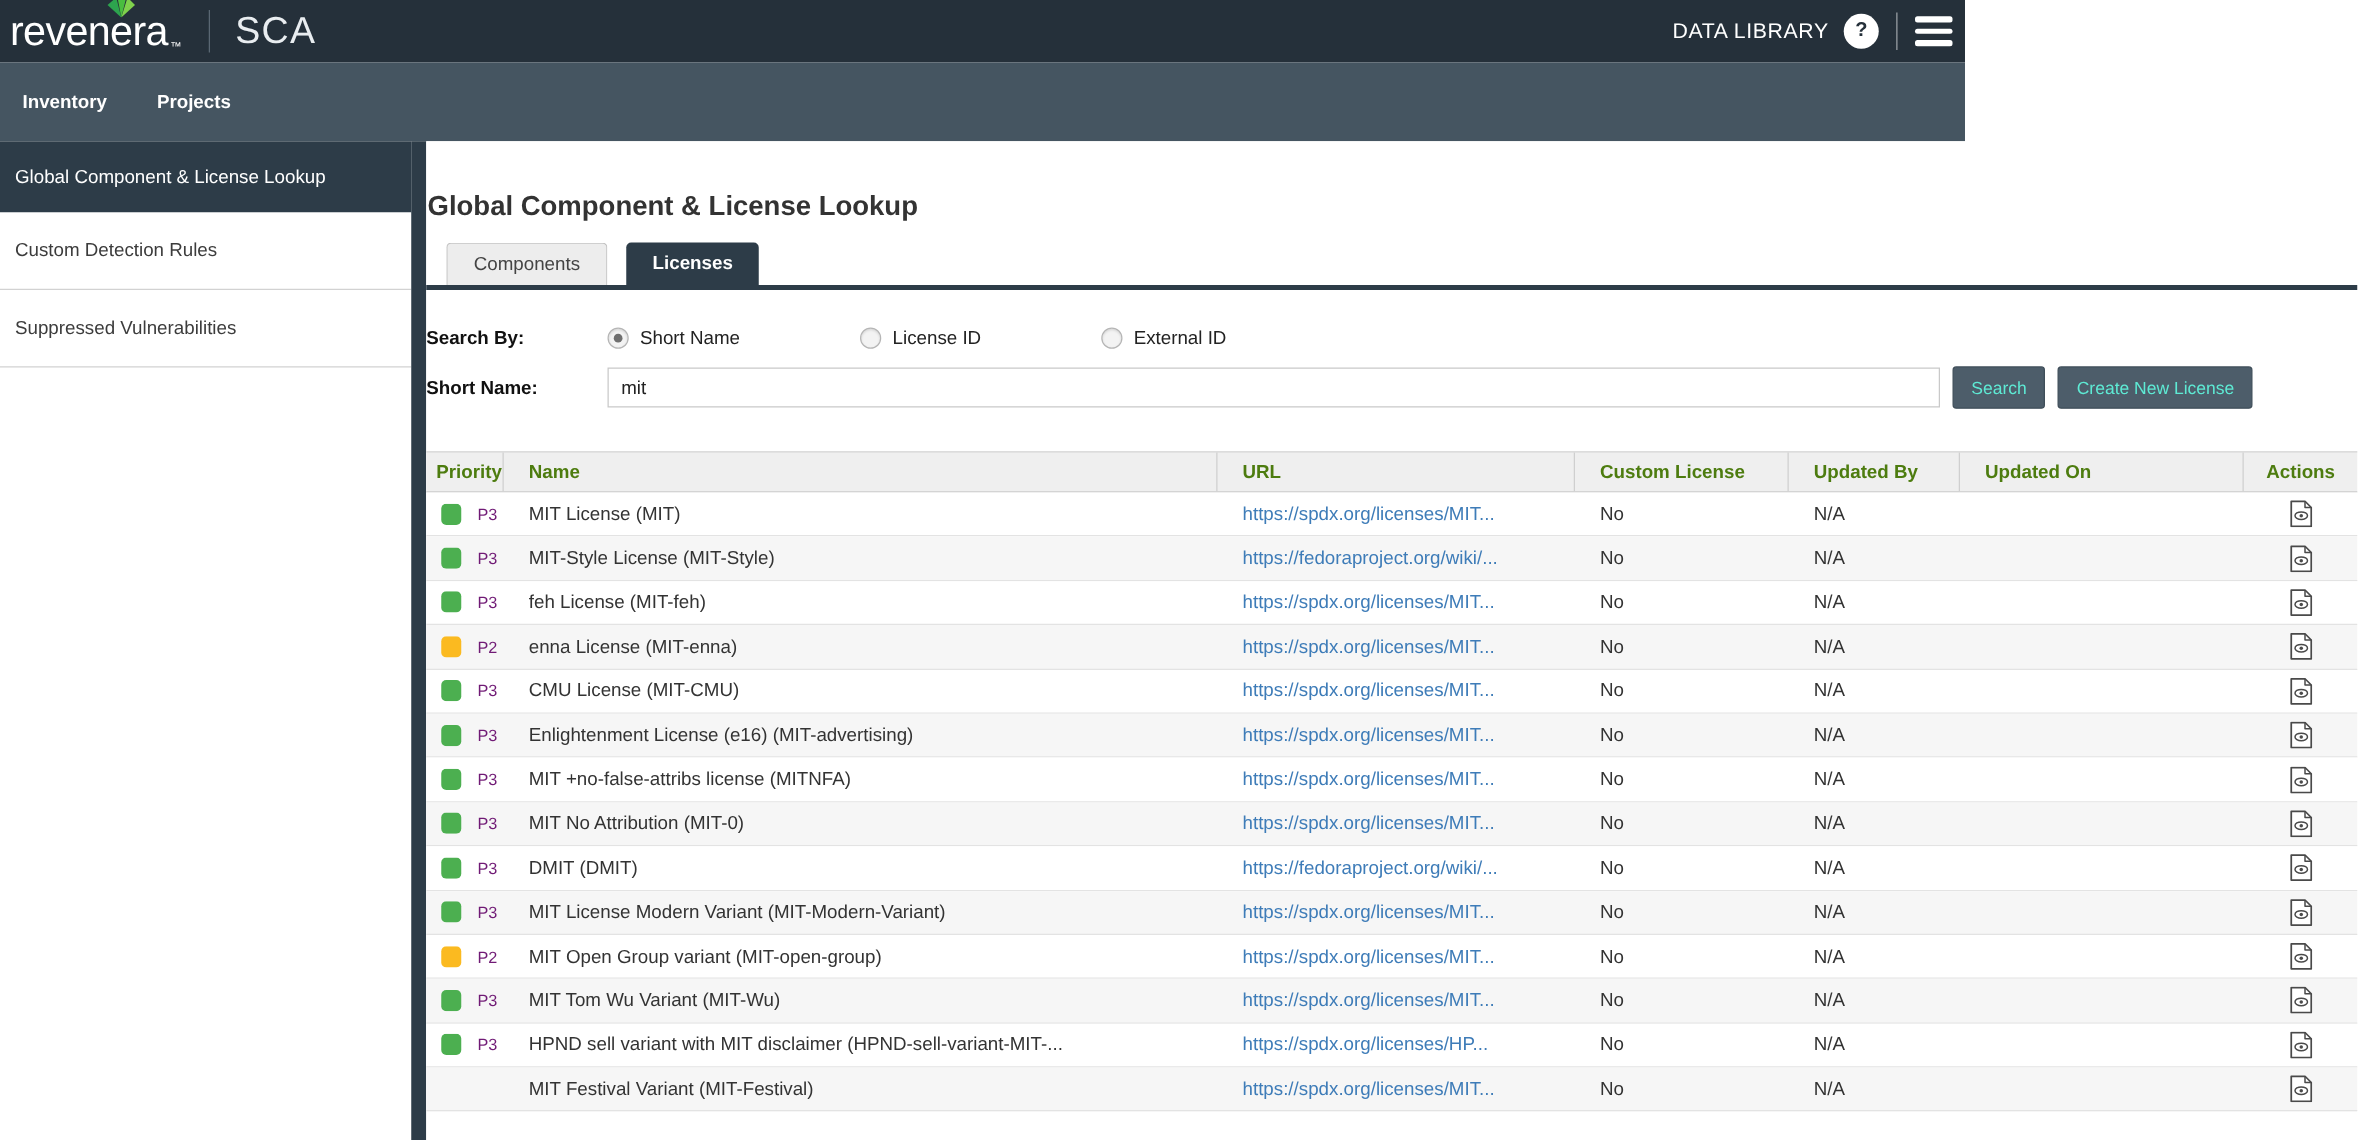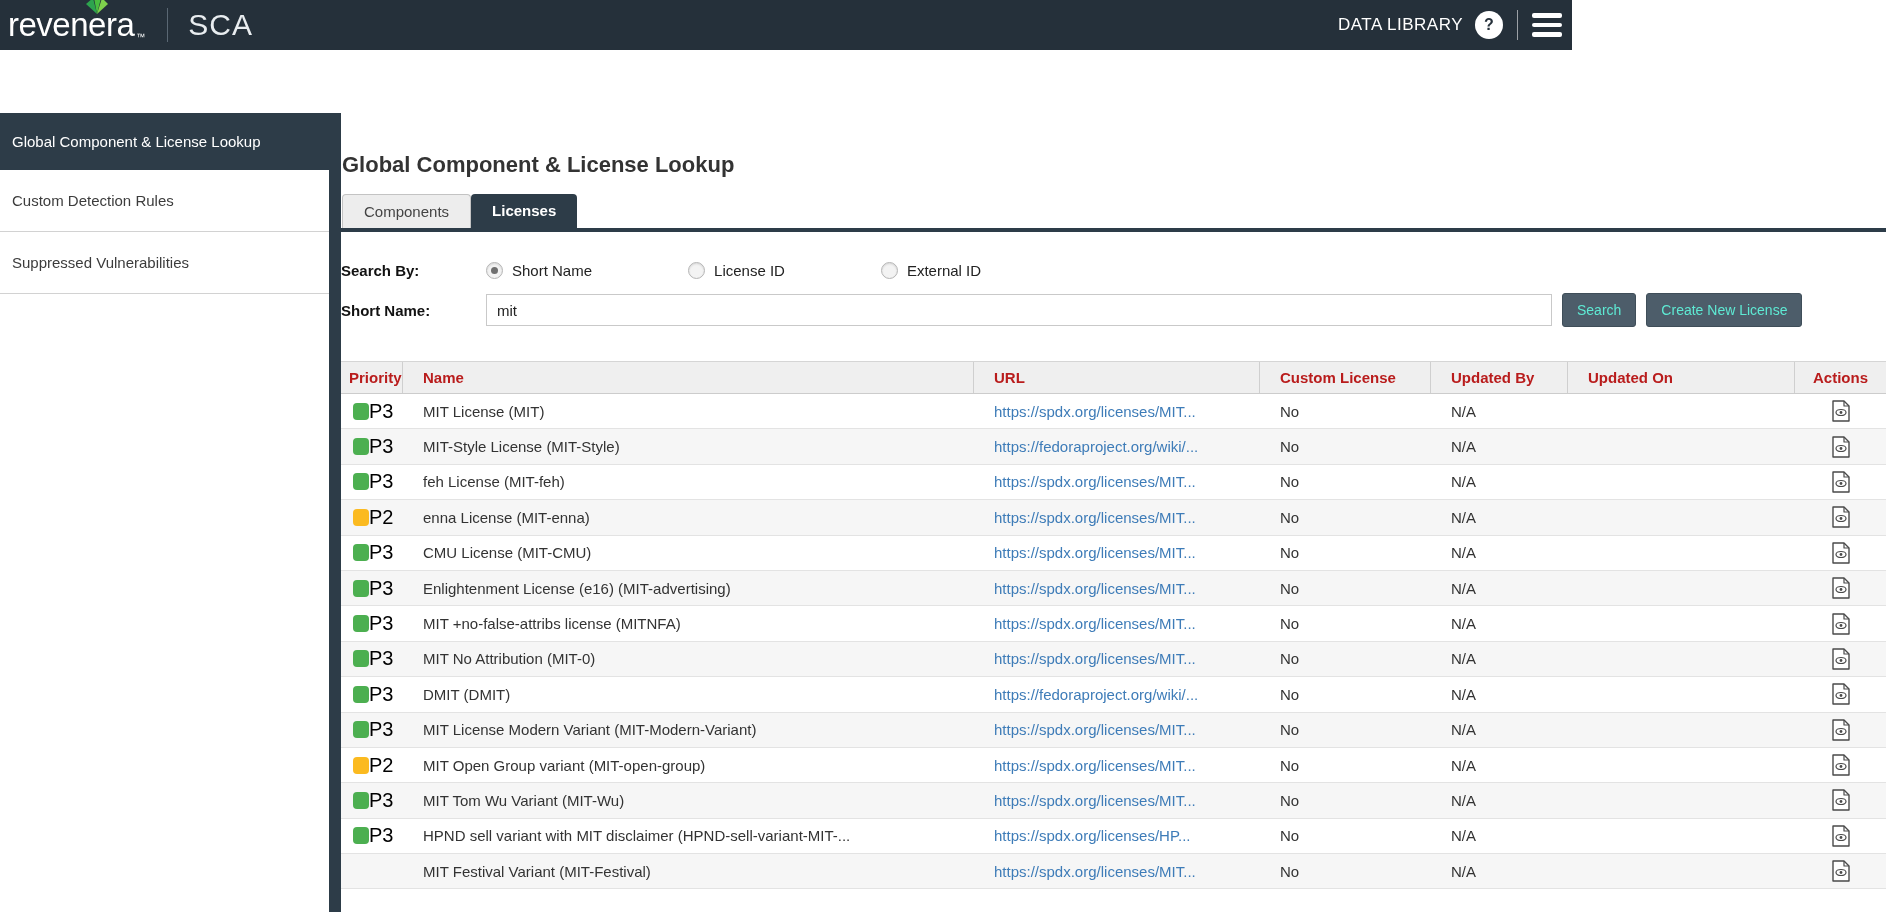--- a/index.html
+++ b/index.html
@@ -35,21 +35,21 @@
   .sidebar { position:absolute; left:0; top:113px; width:329px; height:799px; background:#fff; }
   .side-item { font-size:15px; color:#3c3c3c; padding:22px 12px; border-bottom:1px solid #d2d2d2;
                cursor:pointer; background:#fff; }
   .side-item.active { background:#2D3C48; color:#fff; border-bottom:none; padding:20px 12px; }
   .side-strip { position:absolute; left:329px; top:113px; width:12px; height:799px; background:#2D3C48; }
 
   
   .content { position:absolute; left:341px; top:113px; width:1545px; height:799px; background:#fff; }
   .page-title { font-size:22px; font-weight:bold; color:#333; padding:39px 0 0 1px; }
 
-  .tabs-row { display:flex; gap:0; margin-top:16px; padding-left:1px; }
+  .tabs-row { display:flex; gap:15px; margin-top:16px; padding-left:16px; }
   .tab { height:34px; line-height:34px; padding:0 21px; font-size:15px; border-radius:4px 4px 0 0;
          cursor:pointer; background:#ededed; border:1px solid #c3c3c3; border-bottom:none; color:#444; }
   .tab.active { background:#2D3C48; color:#fff; border:none; font-weight:bold; }
   .tabs-underline { width:100%; height:4px; background:#2D3C48; }
 
   
   .filter { }
   .filter-row1 { margin-top:28px; display:flex; align-items:center; height:20px; }
   .filter-label { width:145px; font-size:15px; font-weight:bold; color:#111; }
   .radio-group { display:flex; align-items:center; margin-right:96px; cursor:pointer; }
@@ -66,31 +66,31 @@
          font-family:"Liberation Sans", sans-serif; }
   .filter-row3 { margin-top:9px; display:flex; align-items:center; height:18px; padding-left:5px; }
   .checkbox { width:16px; height:16px; background:#fafafa; border:1px solid #b9b9b9; border-radius:2px;
               cursor:pointer; box-shadow:inset 0 1px 2px rgba(0,0,0,0.08); }
   .checkbox-label { font-size:15px; color:#222; margin-left:10px; }
 
   
   .table { margin-top:34px; width:1545px; }
   .thead { display:grid; grid-template-columns:62px 571px 286px 171px 137px 227px 91px;
            background:#efefef; border-top:1px solid #d5d5d5; border-bottom:1px solid #cccccc; height:33px; }
-  .th { font-size:15px; font-weight:bold; color:#b91c1c; line-height:31px; padding-left:20px;
+  .th { font-size:15px; font-weight:bold; color:#4d7c0f; line-height:31px; padding-left:20px;
         border-right:1px solid #cfcfcf; overflow:hidden; white-space:nowrap; }
   .th:first-child { padding-left:8px; }
   .th:last-child { border-right:none; padding-left:0; text-align:center; }
   .trow { display:grid; grid-template-columns:62px 571px 286px 171px 137px 227px 91px;
           height:35.4px; border-bottom:1px solid #e3e3e3; background:#fff; align-items:center; }
   .trow:nth-child(even) { background:#f6f6f6; }
   .td { font-size:15px; color:#333; padding-left:20px; white-space:nowrap; overflow:hidden; }
   .priority-cell { display:flex; align-items:center; padding-left:12px; }
   .badge { width:16px; height:17px; border-radius:4px; flex:none; }
-  .badge-label { font-size:20px; color:#000000; }
+  .badge-label { font-size:13px; color:#701a75; margin-left:13px; }
   .url-cell a { color:#3E7CB8; text-decoration:none; cursor:pointer; }
   .actions-cell { padding-left:0; display:flex; justify-content:center; }
   .action-btn { display:inline-flex; cursor:pointer; }
 </style>
 </head>
 <body>
 
 <div id="app">
 
   <div class="topbar">
@@ -112,20 +112,24 @@
       <span class="help-circle">?</span>
       <span class="top-divider"></span>
       <span class="hamburger">
         <span></span>
           <span></span>
           <span></span>
       </span>
     </div>
   </div>
 
+  <div class="navbar" id="navbar">
+      <div class="nav-item">Inventory</div>
+      <div class="nav-item">Projects</div>
+    </div>
 
   <div class="sidebar" id="sidebar">
       <div class="side-item active">Global Component &amp; License Lookup</div>
       <div class="side-item">Custom Detection Rules</div>
       <div class="side-item">Suppressed Vulnerabilities</div>
     </div>
   <div class="side-strip"></div>
 
   <div class="content">
     <div class="page-title">Global Component &amp; License Lookup</div>

